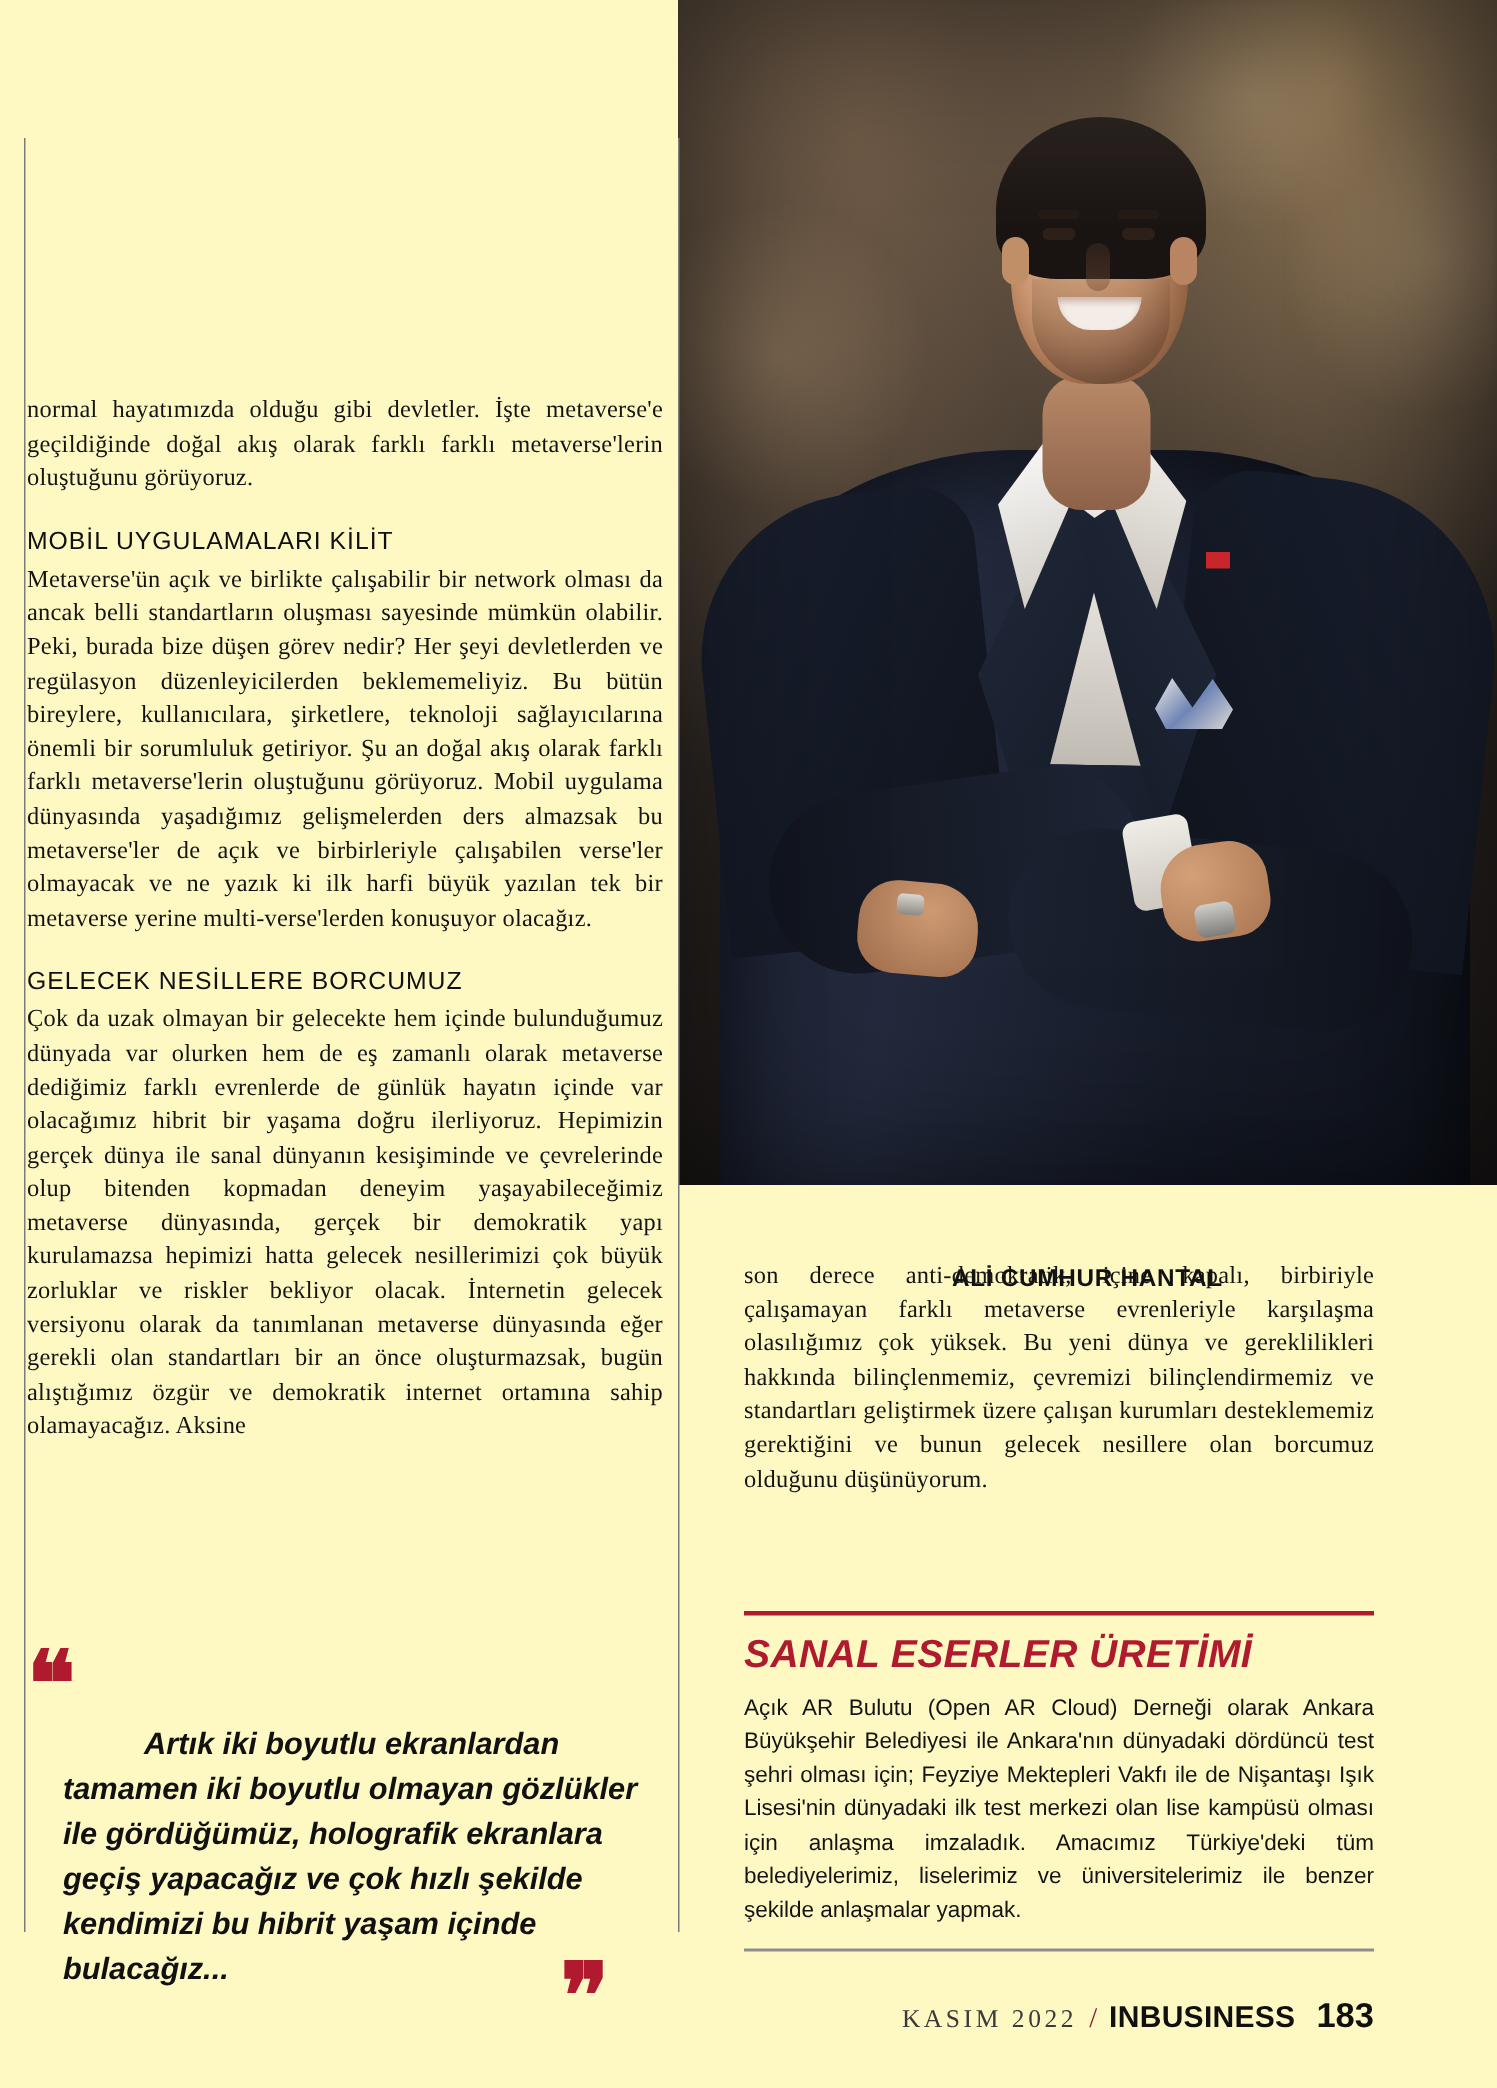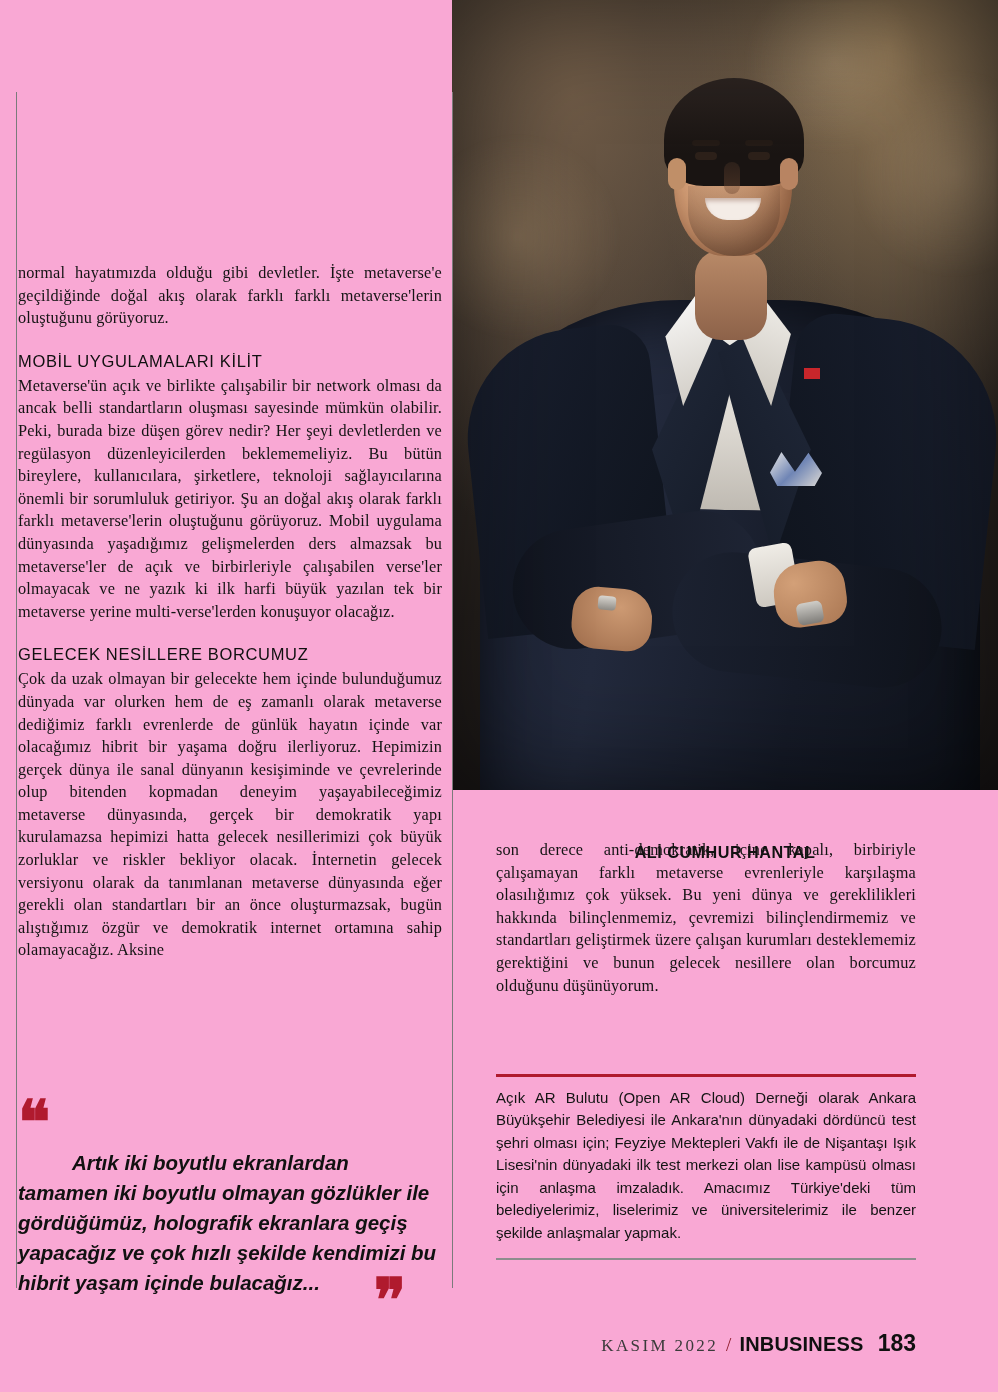--- a/index.html
+++ b/index.html
@@ -13,21 +13,21 @@
     position: relative;
     font-family: "Liberation Serif", serif;
     color: #111111;
     overflow: hidden;
   }
 
   
   .page {
     position: absolute;
     inset: 0;
-    background: #f9a8d4;
+    background: #fef9c3;
   }
 
   
   .photo {
     position: absolute;
     left: 452px;
     top: 0px;
     width: 546px;
     height: 790px;
     overflow: hidden;
@@ -324,20 +324,21 @@
   }
   .pq-open { display: block; height: 42px; }
   .pq-text {
     font-family: "Liberation Sans", sans-serif;
     font-weight: bold;
     font-style: italic;
     font-size: 20.5px;
     line-height: 30px;
     color: #111111;
     margin-top: 2px;
+    padding-left: 24px;
   }
   .pq-text .lead { padding-left: 54px; }
   .pq-close {
     display: block;
     text-align: right;
     margin-top: -16px;
     padding-right: 38px;
   }
 
   
@@ -478,20 +479,21 @@
   <div class="caption">
     <div>ALİ CUMHUR HANTAL</div>
   </div>
 
   <div class="col-right">
     <p class="body">son derece anti-demokratik, içine kapalı, birbiriyle çalışamayan farklı metaverse evrenleriyle karşılaşma olasılığımız çok yüksek. Bu yeni dünya ve gereklilikleri hakkında bilinçlenmemiz, çevremizi bilinçlendirmemiz ve standartları geliştirmek üzere çalışan kurumları desteklememiz gerektiğini ve bunun gelecek nesillere olan borcumuz olduğunu düşünüyorum.</p>
   </div>
 
   <div class="sanal">
     <div class="rule-top"></div>
+    <h2>SANAL ESERLER ÜRETİMİ</h2>
     <p>Açık AR Bulutu (Open AR Cloud) Derneği olarak Ankara Büyükşehir Belediyesi ile Ankara'nın dünyadaki dördüncü test şehri olması için; Feyziye Mektepleri Vakfı ile de Nişantaşı Işık Lisesi'nin dünyadaki ilk test merkezi olan lise kampüsü olması için anlaşma imzaladık. Amacımız Türkiye'deki tüm belediyelerimiz, liselerimiz ve üniversitelerimiz ile benzer şekilde anlaşmalar yapmak.</p>
     <div class="rule-bottom"></div>
   </div>
 
   <div class="footer">
     <span class="kasim">KASIM 2022</span>
     <span class="slash">/</span>
     <span class="brand">INBUSINESS</span>
     <span class="pageno">183</span>
   </div>

